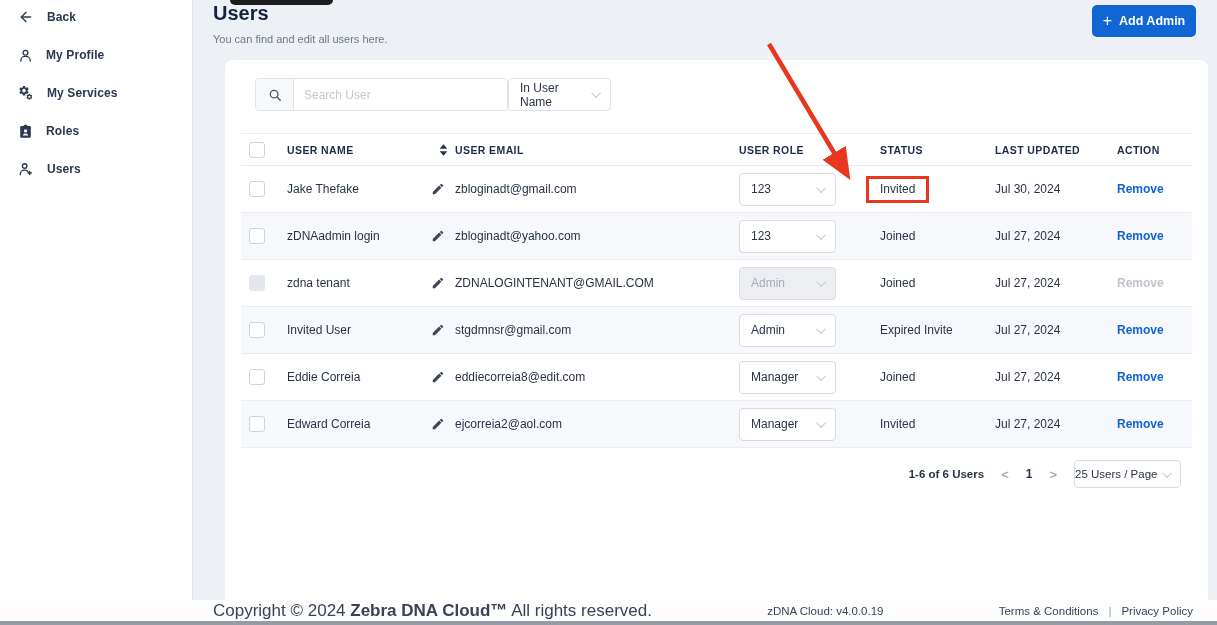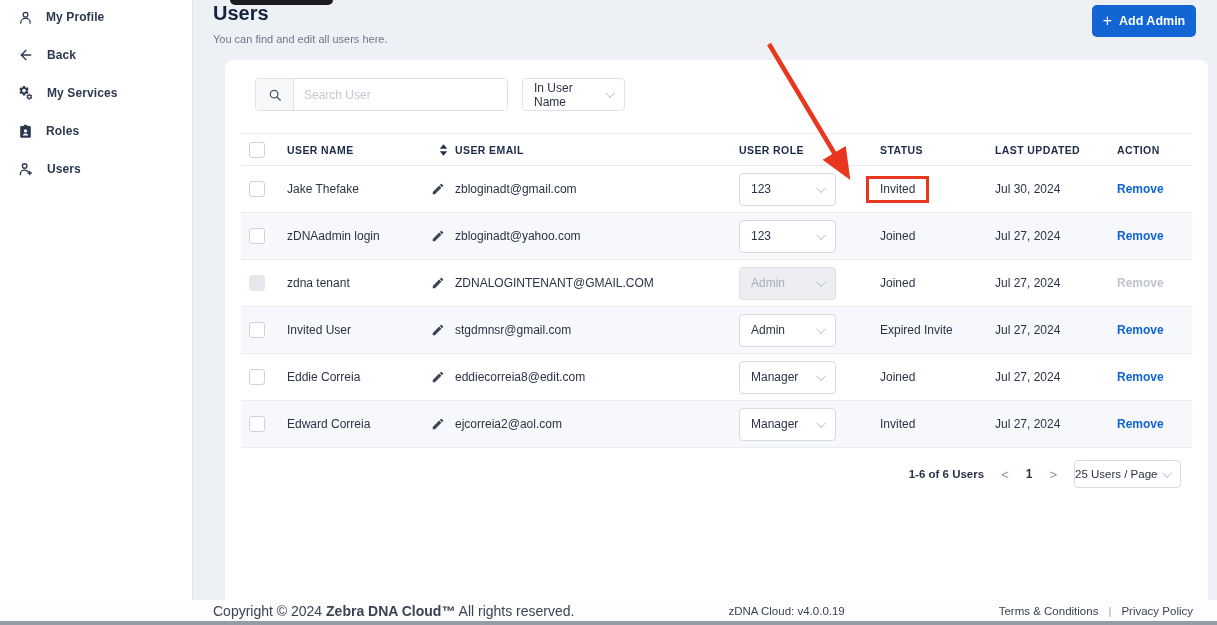--- a/index.html
+++ b/index.html
@@ -27,21 +27,21 @@
   .arrow-svg { position:absolute; left:700px; top:40px; width:200px; height:145px; z-index:5; pointer-events:none; }
 
   
   .card { position:absolute; left:225px; top:60px; width:983px; height:612px; background:#fff; border-radius:8px; }
 
   .search-row { position:absolute; left:30px; top:18px; display:flex; align-items:center; }
   .search-box { width:253px; height:33px; border:1px solid #dfe3e9; border-radius:4px; display:flex; overflow:hidden; background:#fff; }
   .search-icon-cell { width:38px; background:#f7f8fa; border-right:1px solid #dfe3e9; display:flex; align-items:center; justify-content:center; }
   .search-box input { flex:1; border:none; outline:none; font-size:12px; padding:0 10px; color:#2a3346; font-family:"Liberation Sans", sans-serif; }
   .search-box input::placeholder { color:#c3c9d2; }
-  .filter-select { margin-left:14px; width:103px; height:33px; border:1px solid #dfe3e9; border-radius:4px; display:flex; align-items:center; justify-content:space-between; padding:0 9px 0 11px; font-size:12px; color:#2a3346; background:#fff; cursor:pointer; }
+  .filter-select { width:103px; height:33px; border:1px solid #dfe3e9; border-radius:4px; display:flex; align-items:center; justify-content:space-between; padding:0 9px 0 11px; font-size:12px; color:#2a3346; background:#fff; cursor:pointer; }
 
   
   .table { position:absolute; left:16px; top:73px; width:951px; }
   .tgrid { display:grid; grid-template-columns:46px 144px 24px 284px 141px 115px 122px 75px; align-items:center; }
   .thead { height:33px; border-top:1px solid #e8ecf1; border-bottom:1px solid #e3e7ee; }
   .thead .hcell { font-size:10.5px; font-weight:700; color:#1c2b4a; letter-spacing:.4px; }
   .trow { height:47px; border-bottom:1px solid #e9edf2; background:#fff; }
   .trow.alt { background:#f6f8fb; }
   .cell { font-size:12px; color:#2a3346; }
   .cb { width:16px; height:16px; border:1.5px solid #ccd3db; border-radius:3px; background:#fff; margin-left:8px; cursor:pointer; }
@@ -60,47 +60,47 @@
   .pg-range { font-size:11.5px; font-weight:700; color:#2a3346; }
   .pg-arrow { font-size:13px; color:#8b92a0; cursor:pointer; }
   .pg-num { font-size:12px; font-weight:700; color:#2a3346; cursor:pointer; }
   .pg-size { width:107px; height:28px; border:1px solid #d6dae1; border-radius:4px; display:flex; align-items:center; justify-content:space-between; padding:0 8px 0 0; font-size:11.5px; color:#2a3346; background:#fff; cursor:pointer; }
 
   
   .chev { width:7px; height:7px; border-left:1.5px solid #c1c7d0; border-bottom:1.5px solid #c1c7d0; transform:rotate(-45deg) translateY(-2px); }
 
   
   .footer { position:absolute; left:0; top:600px; width:1217px; height:21px; background:#fdfdfe; display:flex; align-items:center; padding:0 24px 0 213px; }
-  .footer .f-left { font-size:14px; color:#3a4354; flex:0 0 auto; }
+  .footer .f-left { font-size:17px; color:#3a4354; flex:0 0 auto; }
   .footer .f-left b { font-weight:700; }
   .footer .f-center { flex:1; text-align:center; font-size:11.5px; color:#3a4354; }
   .footer .f-right { flex:0 0 auto; font-size:11.5px; color:#3a4354; display:flex; align-items:flex-start; gap:10px; }
   .footer .f-right .flink { cursor:pointer; }
   .footer .f-sep { color:#9aa1ab; }
   .bottom-strip { position:absolute; left:0; top:621px; width:1217px; height:4px; background:#959ca5; }
 </style>
 </head>
 <body>
 
 <div class="app">
 
   <nav class="sidebar">
     <div class="side-item">
+      <svg width="16" height="16" viewBox="0 0 24 24" fill="none" stroke="#2b3850" stroke-width="2" stroke-linecap="round" stroke-linejoin="round">
+          <path d="M19 12H5"></path>
+          <path d="M12 19l-7-7 7-7"></path>
+        </svg>
+      <span class="lbl">Back</span>
+    </div>
+    <div class="side-item">
       <svg width="15" height="15" viewBox="0 0 24 24" fill="none" stroke="#2b3850" stroke-width="2" stroke-linecap="round">
           <circle cx="12" cy="7.5" r="3.8"></circle>
           <path d="M4.5 21v-1.2a6.5 6.5 0 016.5-6.3h2a6.5 6.5 0 016.5 6.3V21"></path>
         </svg>
       <span class="lbl">My Profile</span>
-    </div>
-    <div class="side-item">
-      <svg width="16" height="16" viewBox="0 0 24 24" fill="none" stroke="#2b3850" stroke-width="2" stroke-linecap="round" stroke-linejoin="round">
-          <path d="M19 12H5"></path>
-          <path d="M12 19l-7-7 7-7"></path>
-        </svg>
-      <span class="lbl">Back</span>
     </div>
     <div class="side-item">
       <svg width="16" height="16" viewBox="0 0 24 24" fill="#2b3850">
         <path d="M14.3 9.2c.03-.22.05-.45.05-.7s-.02-.48-.05-.7l1.5-1.17a.36.36 0 00.09-.45l-1.42-2.46a.36.36 0 00-.44-.16l-1.77.71a5.3 5.3 0 00-1.2-.7L10.8 1.7a.36.36 0 00-.36-.3H7.6a.36.36 0 00-.35.3l-.27 1.88c-.44.18-.83.42-1.2.7l-1.77-.71a.36.36 0 00-.44.16L2.15 6.18a.36.36 0 00.09.45l1.5 1.17c-.04.22-.06.45-.06.7s.02.48.05.7L2.24 10.4a.36.36 0 00-.09.45l1.42 2.46c.09.16.28.22.44.16l1.77-.71c.37.28.76.52 1.2.7l.27 1.88c.03.18.17.3.35.3h2.84c.18 0 .33-.12.36-.3l.26-1.88c.44-.18.83-.42 1.2-.7l1.77.71c.16.06.35 0 .44-.16l1.42-2.46a.36.36 0 00-.09-.45l-1.5-1.16zM9 11.2a2.7 2.7 0 110-5.4 2.7 2.7 0 010 5.4z"></path>
         <path d="M20.3 18.1c.02-.14.03-.28.03-.43s-.01-.3-.03-.43l.93-.73a.22.22 0 00.05-.28l-.88-1.53a.22.22 0 00-.27-.1l-1.1.44c-.23-.17-.47-.32-.74-.43l-.17-1.17a.22.22 0 00-.22-.19h-1.76a.22.22 0 00-.22.19l-.17 1.17c-.27.11-.51.26-.74.43l-1.1-.44a.22.22 0 00-.27.1l-.88 1.53a.22.22 0 00.05.28l.93.73c-.02.13-.03.28-.03.43s.01.29.03.43l-.93.73a.22.22 0 00-.05.28l.88 1.53c.05.1.17.13.27.1l1.1-.44c.23.17.47.32.74.43l.17 1.17c.02.11.11.19.22.19h1.76c.11 0 .2-.08.22-.19l.17-1.17c.27-.11.51-.26.74-.43l1.1.44c.1.03.22 0 .27-.1l.88-1.53a.22.22 0 00-.05-.28l-.93-.73zm-3.27 1.25a1.68 1.68 0 110-3.36 1.68 1.68 0 010 3.36z"></path>
       </svg>
       <span class="lbl">My Services</span>
     </div>
     <div class="side-item">
       <svg width="15" height="15" viewBox="0 0 24 24">

